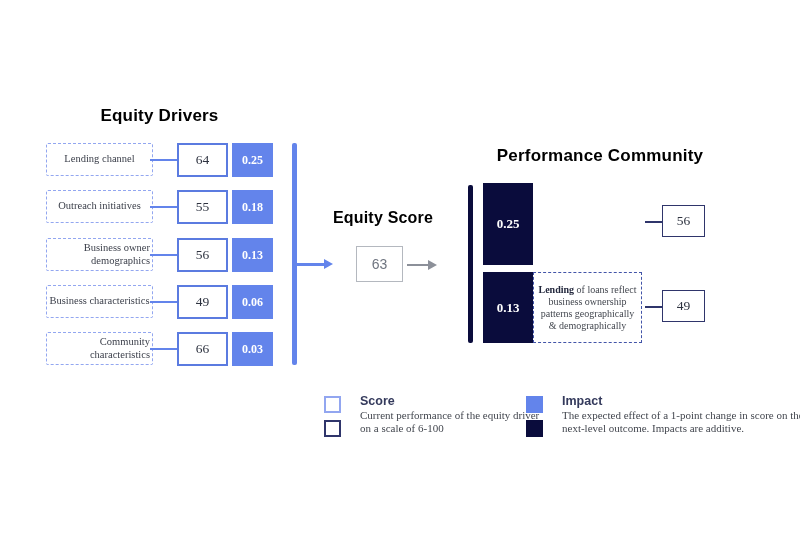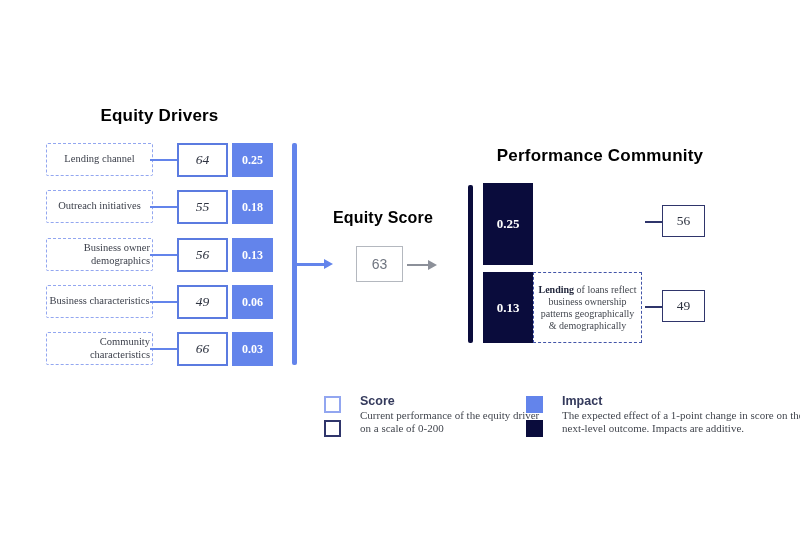--- a/index.html
+++ b/index.html
@@ -11,21 +11,21 @@
 
   
   .d-title{left:46px;top:106px;width:227px;font-size:17px;}
   .d-row{position:absolute;left:46px;width:227px;height:34px;}
   .d-label{position:absolute;left:0;top:0;width:101px;height:31px;border:1.5px dashed #92A6F0;
            border-radius:2px;display:flex;align-items:center;justify-content:center;text-align:right;
            font-size:10.5px;line-height:1.15;color:#3A3E49;padding:0 2px;}
   .d-conn{position:absolute;left:104px;top:16px;width:27px;height:2px;background:#6384EB;}
   .d-score{position:absolute;left:131px;top:0;width:47px;height:30px;border:2px solid #5B7BE0;
            background:#fff;display:flex;align-items:center;justify-content:center;
-           font-size:13.5px;color:#2E3340;font-style:italic;}
+           font-size:13.5px;color:#2E3340;}
   .d-impact{position:absolute;left:186px;top:0;width:41px;height:34px;background:#6384EB;
             display:flex;align-items:center;justify-content:center;color:#fff;
             font-weight:bold;font-size:12px;}
   .d-bar{left:292px;top:143px;width:5px;height:222px;background:#6384EB;border-radius:2px;}
 
   
   .arrow-line{position:absolute;top:4px;left:0;height:2.5px;}
   .arrow-head{position:absolute;top:0;width:0;height:0;border-top:5.5px solid transparent;
               border-bottom:5.5px solid transparent;}
   .arr-blue{left:297px;top:259px;width:36px;height:11px;}
@@ -174,20 +174,20 @@
     </div>
   </div>
   <div class="abs o-conn" style="top:306px"></div>
   <div class="abs o-score" style="top:290px">
       <span>49</span>
     </div>
 
   <div class="lg-sq" style="left:324px;top:396px;border:2px solid #92A6F0;background:#fff"></div>
   <div class="lg-sq" style="left:324px;top:420px;border:2px solid #2F356B;background:#fff"></div>
   <div class="lg-title" style="left:360px;top:394px">Score</div>
-  <div class="lg-desc" style="left:360px;top:409px;width:180px">Current performance of the equity driver on a scale of 0-200</div>
+  <div class="lg-desc" style="left:360px;top:409px;width:180px">Current performance of the equity driver on a scale of 6-100</div>
 
   <div class="lg-sq" style="left:526px;top:396px;background:#6384EB"></div>
   <div class="lg-sq" style="left:526px;top:420px;background:#0A0C3C"></div>
   <div class="lg-title" style="left:562px;top:394px">Impact</div>
   <div class="lg-desc" style="left:562px;top:409px;width:245px">The expected effect of a 1-point change in score on the next-level outcome. Impacts are additive.</div>
 
 </div>
 
 </body></html>

